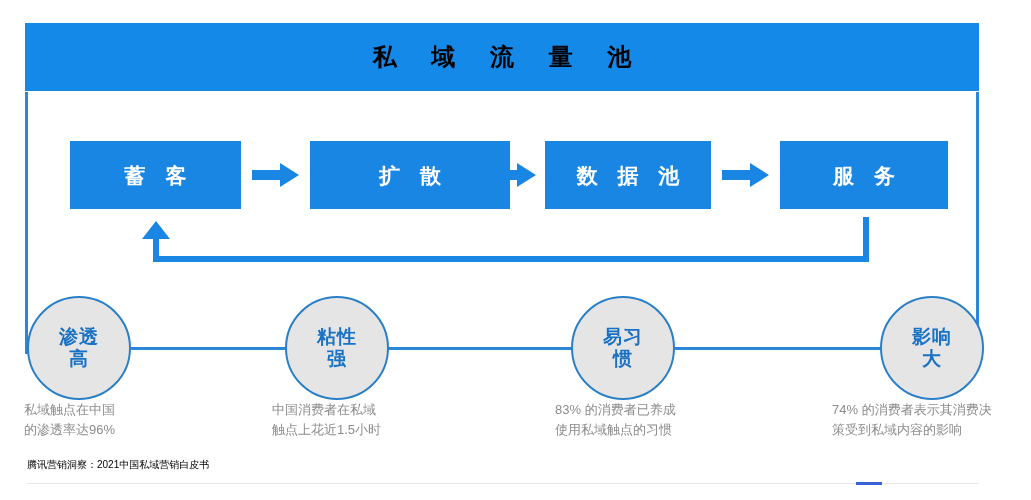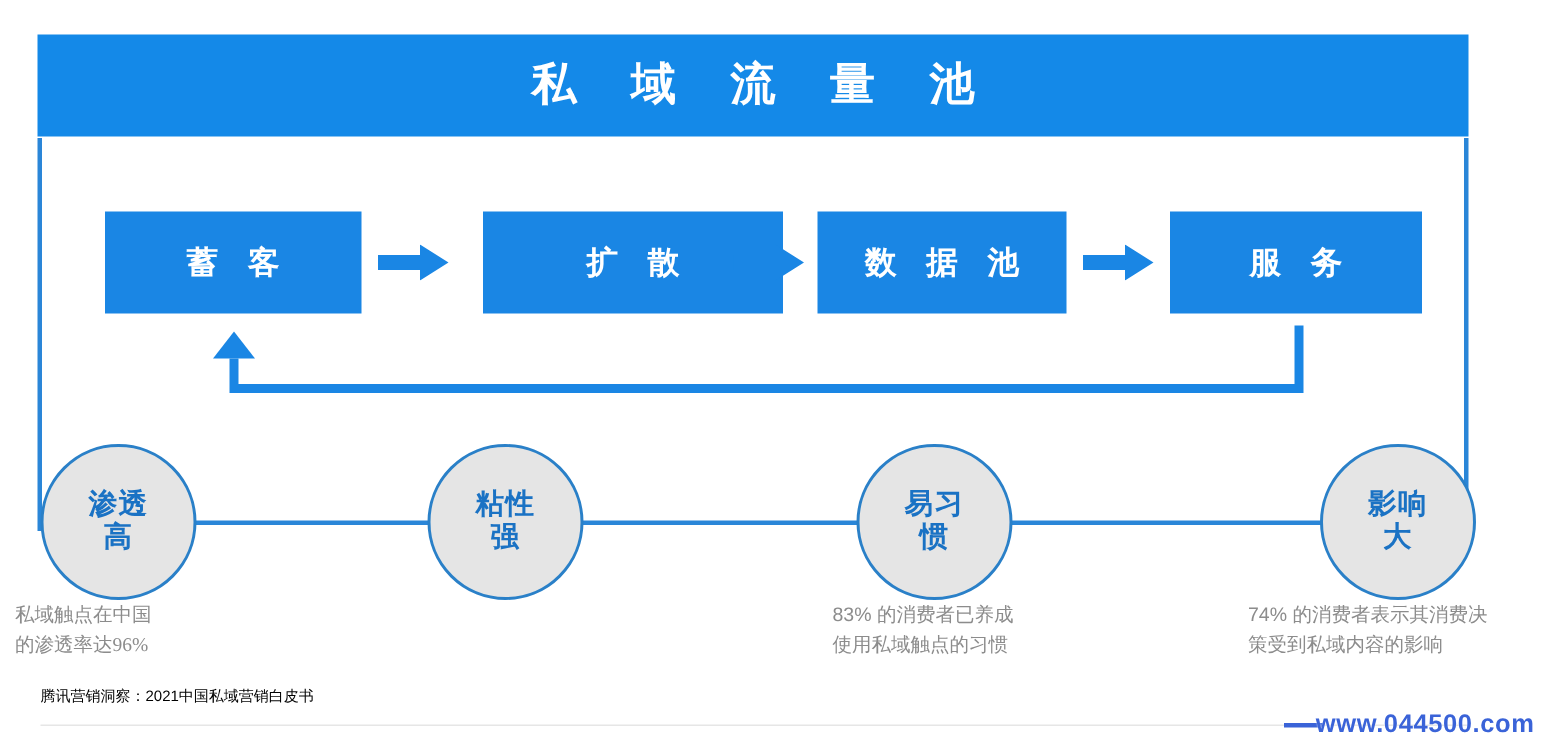--- a/index.html
+++ b/index.html
@@ -36,22 +36,22 @@
     left: 25px;
     top: 23px;
     width: 954px;
     height: 68px;
     background: #1489e8;
     display: flex;
     align-items: center;
     justify-content: center;
   }
   .header-title {
-    color: #ffffff;
-    font-size: 30px;
+    color: #000000;
+    font-size: 24px;
     font-weight: bold;
     letter-spacing: 14px;
     text-indent: 14px;
     line-height: 1;
   }
 
   
   .process-row {
     position: absolute;
     left: 0;
@@ -71,21 +71,21 @@
   }
   .process-box .box-label {
     color: #ffffff;
     font-size: 21px;
     font-weight: bold;
     letter-spacing: 7px;
     text-indent: 7px;
     line-height: 1;
   }
   .box-1 { left: 70px;  width: 171px; }
-  .box-2 { left: 310px; width: 200px; margin-left: 12px; }
+  .box-2 { left: 310px; width: 200px; }
   .box-3 { left: 545px; width: 166px; }
   .box-4 { left: 780px; width: 168px; }
 
   .flow-arrow {
     position: absolute;
     top: 22px;
     width: 48px;
     height: 24px;
   }
   .arrow-1 { left: 252px; }
@@ -156,21 +156,21 @@
     height: 44px;
   }
   .caption {
     position: absolute;
     top: 0;
     color: #8c8c8c;
     font-size: 13px;
     line-height: 1.55;
     white-space: pre-line;
   }
-  .cap-1 { left: 10px;  width: 210px; font-family: Liberation Serif, serif; }
+  .cap-1 { left: 24px;  width: 210px; }
   .cap-2 { left: 272px; width: 215px; }
   .cap-3 { left: 555px; width: 215px; }
   .cap-4 { left: 832px; width: 220px; }
 
   
   .source-note {
     position: absolute;
     left: 27px;
     top: 460px;
     color: #000000;
@@ -285,24 +285,25 @@
 
     <div class="feature-circle circle-4">
       <span>影响</span>
       <span>大</span>
     </div>
   </div>
 
   <div class="captions-layer">
     <div class="caption cap-1">私域触点在中国
 的渗透率达96%</div>
+    <div class="caption cap-2">中国消费者在私域
+触点上花近1.5小时</div>
     <div class="caption cap-3">83% 的消费者已养成
 使用私域触点的习惯</div>
     <div class="caption cap-4">74% 的消费者表示其消费决
 策受到私域内容的影响</div>
   </div>
 
   <div class="source-note">腾讯营销洞察：2021中国私域营销白皮书</div>
   <div class="footer-rule"></div>
   <div class="watermark-rule"></div>
-  <div class="watermark">www.044500.com</div>
 
 </div>
 
 </body></html>

